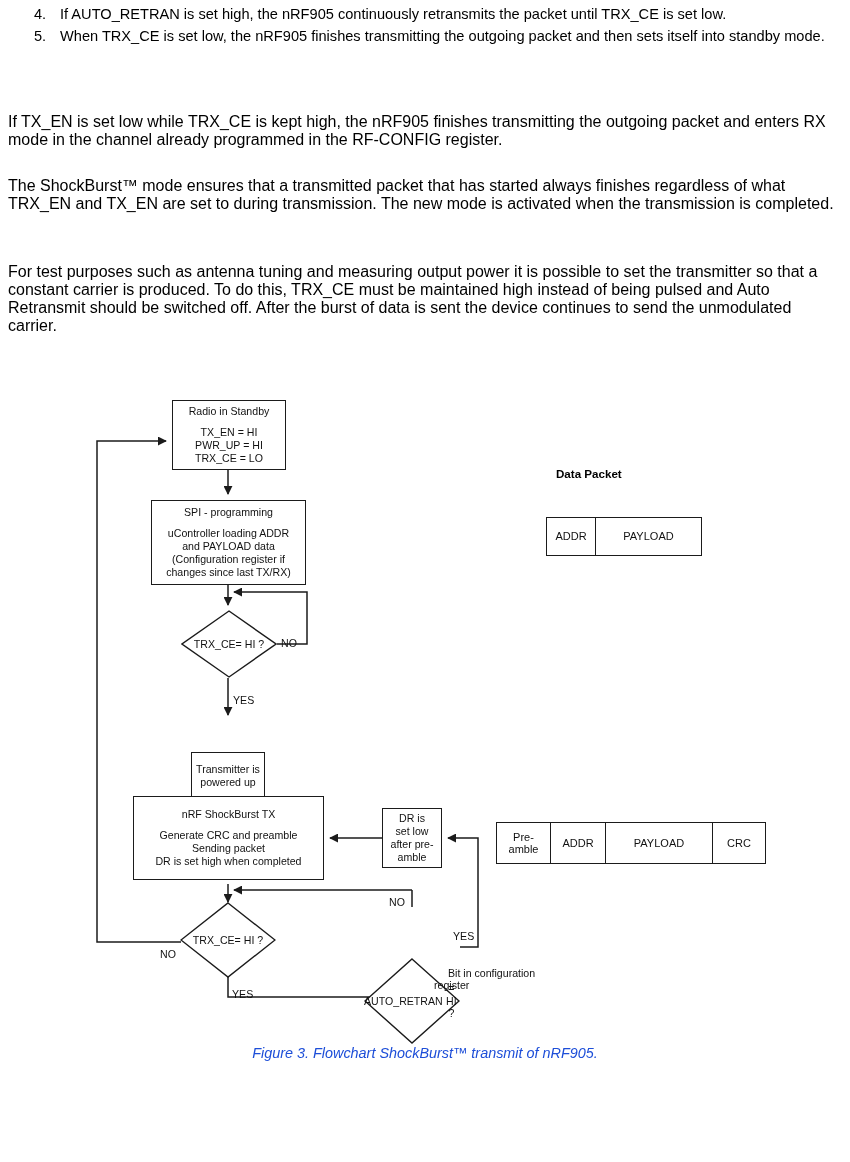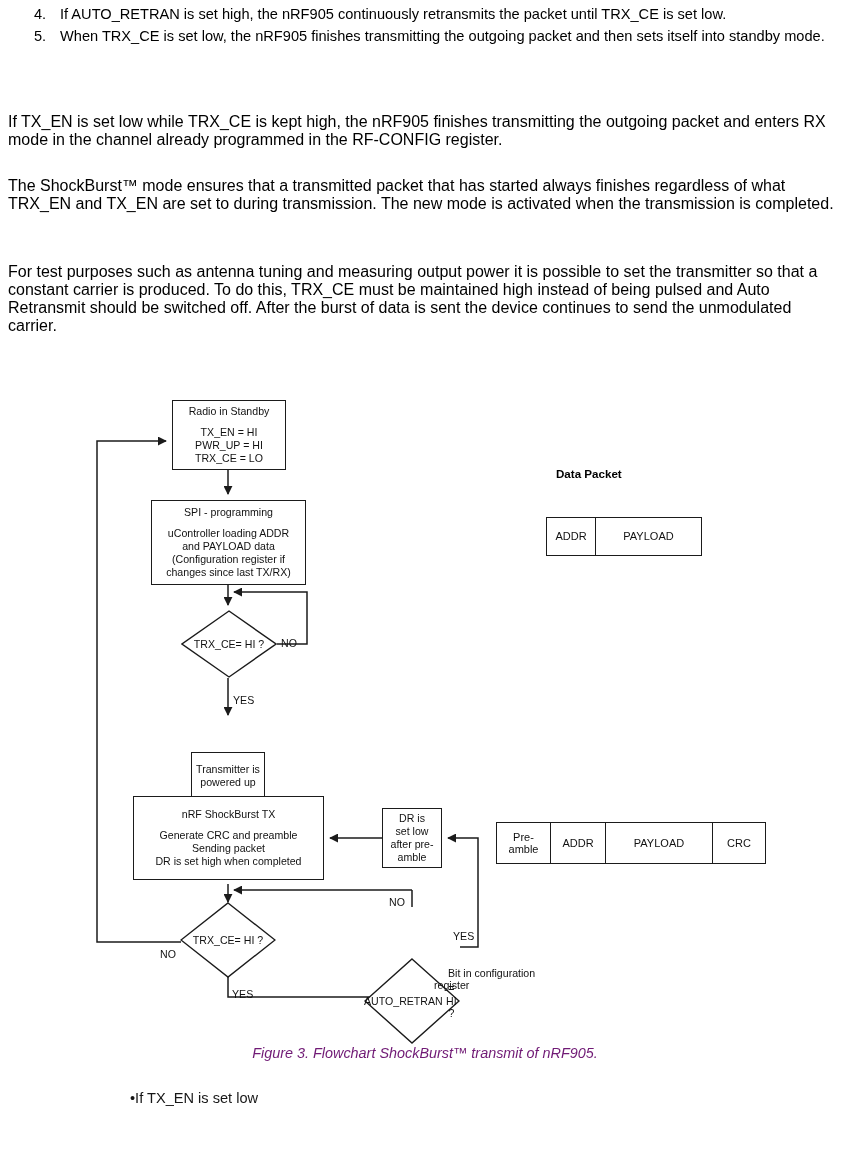--- a/index.html
+++ b/index.html
@@ -118,21 +118,21 @@
   }
 
   
   .caption {
     position: absolute;
     left: 0;
     width: 850px;
     text-align: center;
     font-size: 14.4px;
     font-style: italic;
-    color: #701a75;
+    color: #1d4ed8;
   }
   .note {
     position: absolute;
     left: 52px;
     font-size: 14.6px;
     line-height: 21px;
     color: #161616;
   }
   .note b { font-weight: bold; }
   .note .bullet {
@@ -277,14 +277,13 @@
 amble</div>
   <div class="pkt-cell" style="left:550px; top:822px; width:56px; height:42px;">ADDR</div>
   <div class="pkt-cell" style="left:605px; top:822px; width:108px; height:42px;">PAYLOAD</div>
   <div class="pkt-cell" style="left:712px; top:822px; width:54px; height:42px;">CRC</div>
 
 </div>
 
 <div class="caption" style="top:1045px;">Figure 3. Flowchart ShockBurst™ transmit of nRF905.</div>
 
 <div class="note" style="top:1088px;">
-  <div class="bullet">•If TX_EN is set low</div>
 </div>
 
 </body></html>

